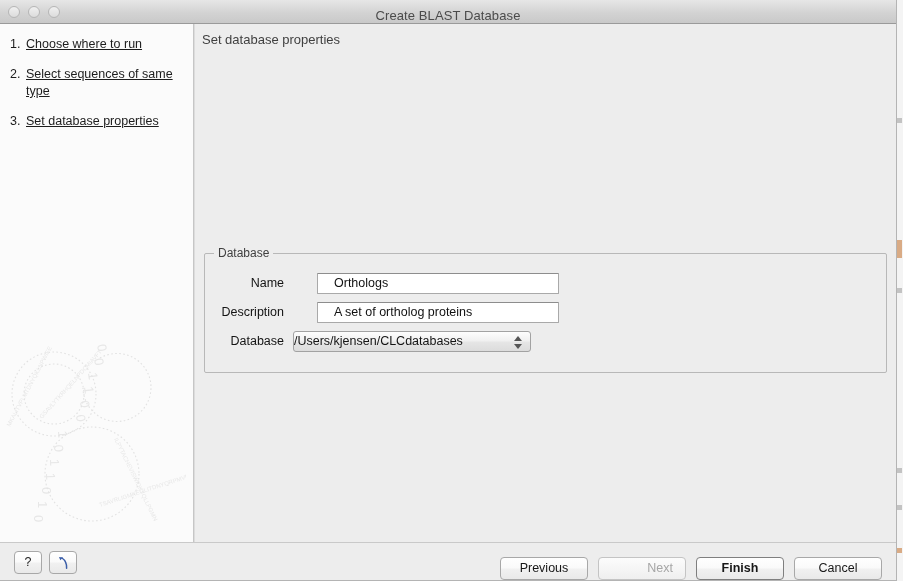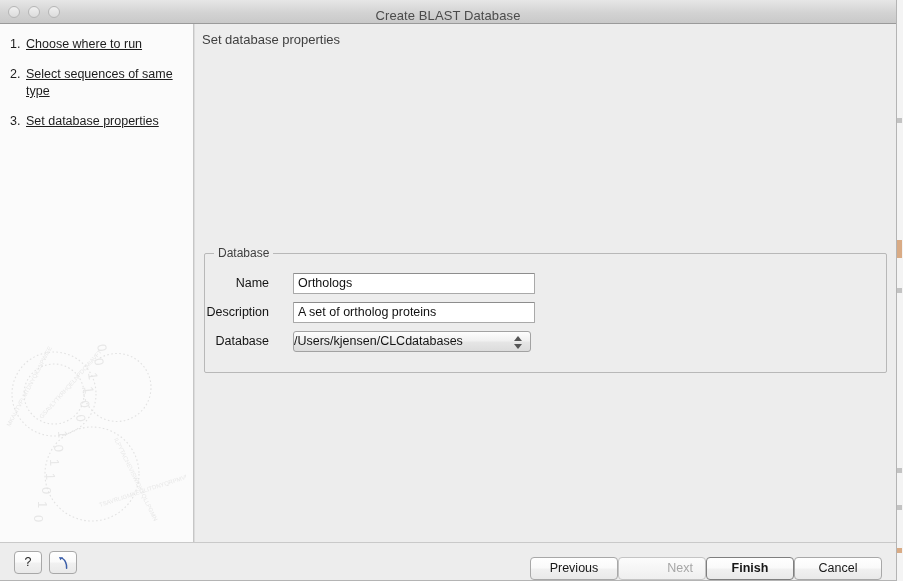--- a/index.html
+++ b/index.html
@@ -187,39 +187,40 @@
   .form-row {
     display: flex;
     align-items: center;
     height: 22px;
     margin-bottom: 7px;
   }
   .form-label {
     width: 88px;
     flex: 0 0 88px;
     text-align: right;
-    padding-right: 24px;
+    padding-right: 9px;
     font-size: 12.5px;
     color: #141414;
     box-sizing: border-box;
   }
   .text-input {
     width: 242px;
     height: 21px;
     box-sizing: border-box;
     border: 1px solid #a9a9a9;
     border-top-color: #8d8d8d;
     background: #ffffff;
     font-family: "Liberation Sans", sans-serif;
     font-size: 12.5px;
     color: #111111;
-    padding: 0 4px;
+    padding: 0 16px;
     line-height: 19px;
     border-radius: 1px;
     outline: none;
+    margin-left: 24px;
   }
   .combo {
     position: relative;
     width: 238px;
     height: 21px;
     box-sizing: border-box;
     border: 1px solid #a2a2a2;
     border-radius: 3px;
     background: linear-gradient(to bottom, #fdfdfd 0%, #f0f0f0 48%, #e6e6e6 52%, #dcdcdc 100%);
     font-size: 12.5px;
@@ -256,20 +257,21 @@
     border-top: 1px solid #c9c9c9;
     display: flex;
     align-items: center;
     padding: 0 14px;
     box-sizing: border-box;
   }
   .footer-left { display: flex; gap: 7px; }
   .footer-right {
     margin-left: auto;
     display: flex;
+    gap: 10px;
     margin-top: 12px;
   }
   .btn {
     height: 23px;
     min-width: 88px;
     padding: 0 12px;
     box-sizing: border-box;
     border: 1px solid #a8a8a8;
     border-radius: 4px;
     background: linear-gradient(to bottom, #ffffff 0%, #fafafa 48%, #f1f1f1 52%, #e9e9e9 100%);

